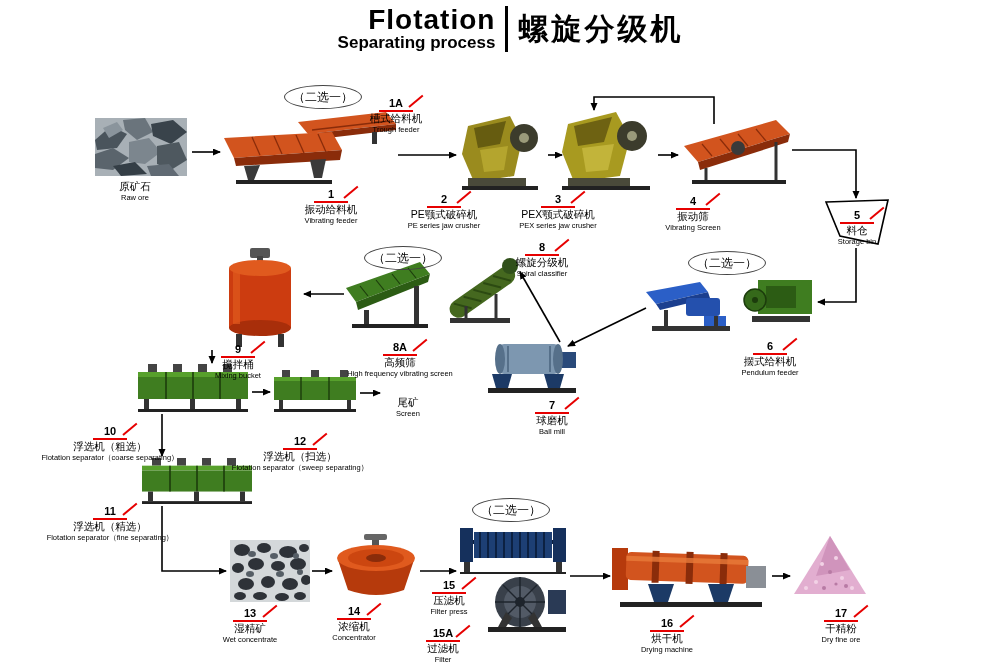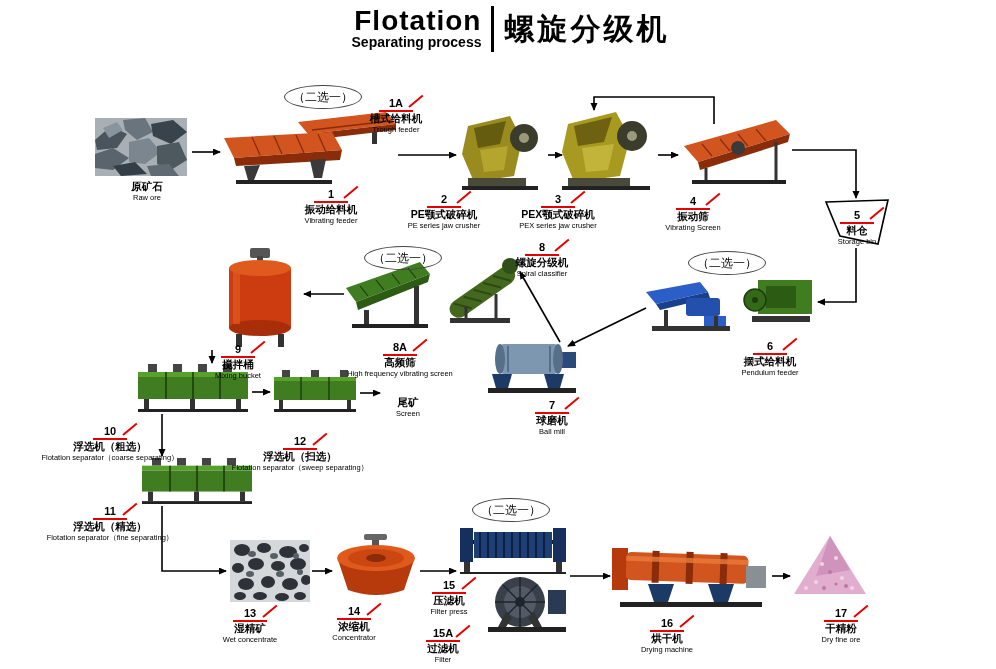--- a/index.html
+++ b/index.html
@@ -3,37 +3,37 @@
 <meta charset="utf-8">
 <style>
   * { margin:0; padding:0; box-sizing:border-box; }
   body { font-family:"Liberation Sans", sans-serif; background:#fff; }
   #canvas { position:relative; width:996px; height:669px; background:#ffffff; overflow:hidden; }
 
   
   .header { position:absolute; top:6px; left:0; width:100%; display:flex; justify-content:center; align-items:center; gap:10px; z-index:6; }
   .t-en { text-align:right; color:#000;margin-left:25px; }
   .t1 { font-size:28px; font-weight:bold; line-height:1.0; letter-spacing:1px; }
-  .t2 { font-size:14px; font-weight:bold; line-height:1.1; }
+  .t2 { font-size:17px; font-weight:bold; line-height:1.1; }
   .vbar { width:3px; height:46px; background:#000; }
   .t-zh { font-size:30px; font-weight:bold; font-family:"Liberation Serif", serif; letter-spacing:3px; color:#000; }
 
   
   .gfx { position:absolute; z-index:2; }
   .gfx svg { width:100%; height:100%; display:block; }
 
   
   #flow-svg { position:absolute; left:0; top:0; z-index:3; pointer-events:none; }
 
   
   .label { position:absolute; text-align:center; color:#000; line-height:1.2; z-index:5; }
   .num { position:relative; display:inline-block; min-width:34px; font-size:11px; font-weight:600; padding:0 4px 2px; }
   .num::before { content:""; position:absolute; left:0; right:0; bottom:0; height:2px; background:#e60000; }
   .num::after { content:""; position:absolute; right:-14px; bottom:4px; width:18px; height:2px; background:#e60000; transform:rotate(-40deg); transform-origin:left center; }
-  .zh { font-size:10.5px; font-weight:bold; white-space:nowrap; }
+  .zh { font-size:10.5px; font-weight:normal; white-space:nowrap; }
   .en { font-size:7.5px; white-space:nowrap; }
 
   
   .oval { position:absolute; border:1px solid #444; border-radius:50%; font-size:12px; color:#000; display:flex; align-items:center; justify-content:center; white-space:nowrap; z-index:5; background:transparent; }
 </style>
 </head>
 <body>
 
 <div id="canvas">
 
@@ -434,21 +434,21 @@
       <path d="M570,576 L610,576" marker-end="url(#ah)"></path>
       <path d="M772,576 L790,576" marker-end="url(#ah)"></path>
     </g>
   </svg>
 
   <div class="oval" style="left:284px;top:85px;width:78px;height:24px">（二选一）</div>
   <div class="oval" style="left:364px;top:246px;width:78px;height:24px">（二选一）</div>
   <div class="oval" style="left:688px;top:251px;width:78px;height:24px">（二选一）</div>
   <div class="oval" style="left:472px;top:498px;width:78px;height:24px">（二选一）</div>
 
-  <div class="label" style="left:104px;top:180px;width:86px">
+  <div class="label" style="left:92px;top:180px;width:86px">
     <div class="zh">原矿石</div>
     <div class="en">Raw ore</div>
   </div>
 
   <div class="label" style="left:350px;top:92px;width:92px">
     <div><span class="num">1A</span></div>
     <div class="zh">槽式给料机</div>
     <div class="en">Trough feeder</div>
   </div>
 

